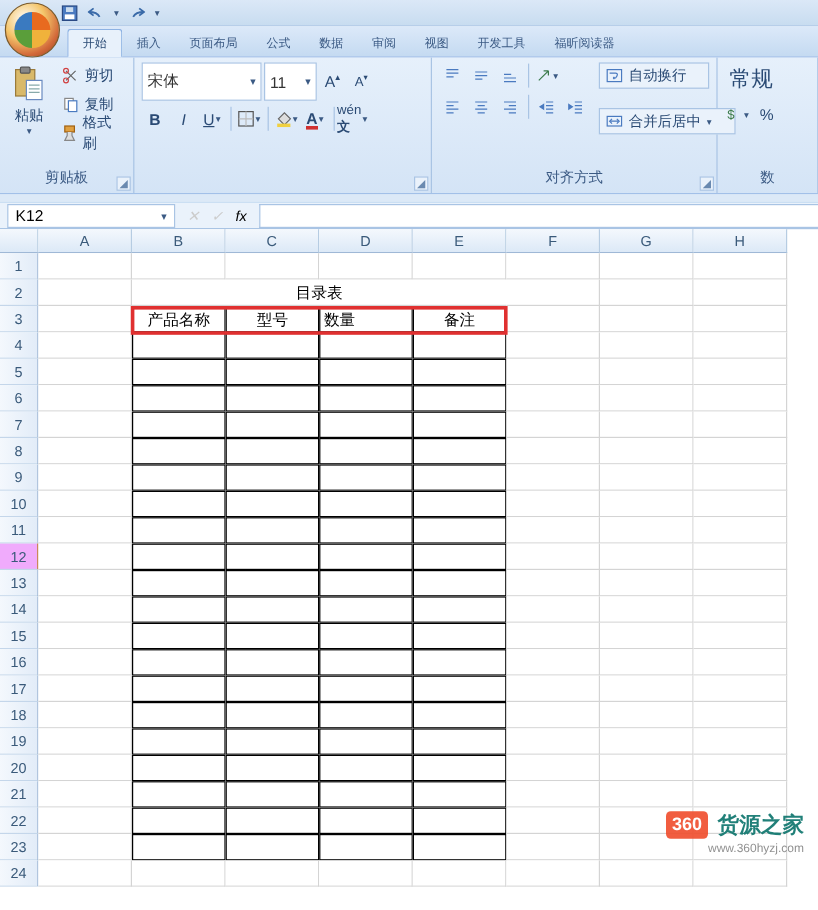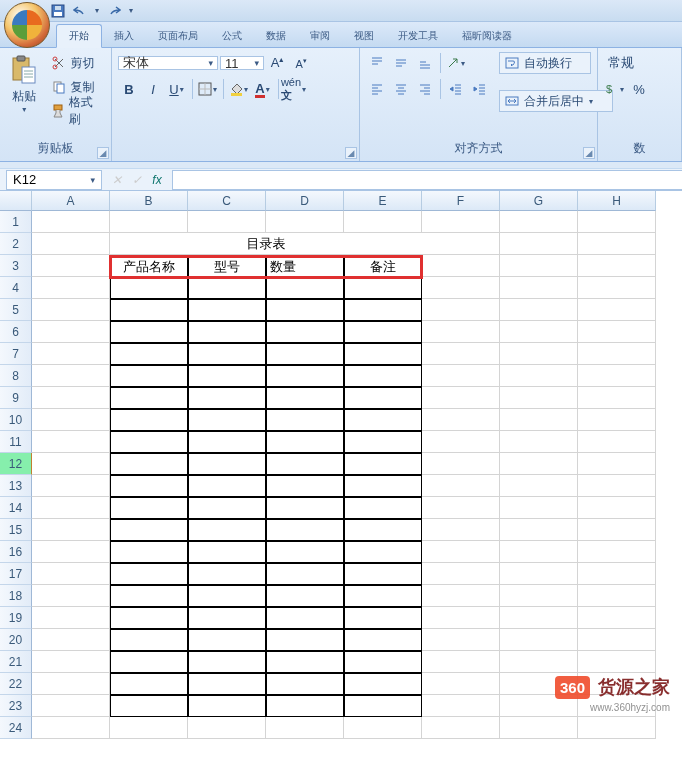--- a/index.html
+++ b/index.html
@@ -26,59 +26,59 @@
   .group-body { display: flex; gap: 4px; flex: 1; }
   
   .big-btn { width: 40px; display: flex; flex-direction: column; align-items: center; justify-content: flex-start; padding-top: 2px; color: #2a4a74; font-size: 12px;}
   .big-btn .bi { width: 32px; height: 32px; margin-bottom: 2px; display:flex;align-items:center;justify-content:center;}
   .mini-btn { display: flex; align-items: center; gap: 4px; padding: 2px 4px; color: #2a4a74; font-size: 12px; height: 22px;}
   .mini-btn .mi { width: 16px; height: 16px; display:inline-flex;align-items:center;justify-content:center;}
   
   .stack { display: flex; flex-direction: column; gap: 2px; }
   .row { display: flex; align-items: center; gap: 2px; }
   
-  .combo { background: #fff; border: 1px solid #a9c4e4; height: 14px; display: flex; align-items: center; padding: 0 4px; font-size: 13px; color: #333; }
+  .combo { background: #fff; border: 1px solid #a9c4e4; height: 32px; display: flex; align-items: center; padding: 0 4px; font-size: 13px; color: #333; }
   .combo .dd { margin-left: auto; color: #3b5a84; font-size: 9px; padding-left:4px;}
   
   .btn-square { width: 22px; height: 22px; border: 1px solid transparent; display: inline-flex; align-items: center; justify-content: center; font-size: 13px; color: #2a4a74; }
   .dd-arrow { font-size: 8px; color:#3b5a84; padding:0 1px;}
   
   .sep { width: 1px; height: 20px; background: #a9c4e4; margin: 0 2px; }
   
   
   .fxbar-wrap { border-bottom: 1px solid #a9c4e4; }
   .selectall-row { height: 6px; background: #dce9f7; }
   .fxbar { height: 22px; background: #eaf2fb; display: flex; align-items: center; border-top:1px solid #c4daf1;}
-  .namebox { width: 96px; background: #fff; border: 1px solid #a9c4e4; height: 20px; margin-left: 6px; display: flex; align-items: center; padding: 0 6px; font-size: 13px; justify-content: space-between;}
+  .namebox { width: 140px; background: #fff; border: 1px solid #a9c4e4; height: 20px; margin-left: 6px; display: flex; align-items: center; padding: 0 6px; font-size: 13px; justify-content: space-between;}
   .namebox .dd { color: #3b5a84; font-size: 9px;}
   .fx-btns { display: flex; align-items: center; gap: 2px; padding: 0 6px; }
-  .fx-btns span { width: 18px; text-align: center; color: #0f766e; font-size: 12px; font-style: italic;}
+  .fx-btns span { width: 18px; text-align: center; color: #000000; font-size: 12px; font-style: italic;}
   .fx-input { flex: 1; background: #fff; border: 1px solid #a9c4e4; border-right:none; height: 20px; padding: 0 6px; font-size: 13px; }
   
   
   .grid-wrap { position: relative; }
   .colhdrs { display: flex; height: 20px; }
   .colhdr, .corner { background: linear-gradient(#f4f8fd, #dce9f7); border-right: 1px solid #b6cce2; border-bottom: 1px solid #9fb8d6; text-align: center; font-size: 12px; color: #3a5a7a; line-height: 20px; }
   .corner { width: 32px; }
   .colhdr { width: 78px; }
   
   .gridrow { display: flex; height: 22px; }
   .rowhdr { width: 32px; background: linear-gradient(90deg, #f4f8fd, #e2ecf8); border-right: 1px solid #9fb8d6; border-bottom: 1px solid #c4d6ea; text-align: center; font-size: 12px; color: #3a5a7a; line-height: 22px; }
-  .rowhdr.active { background: #86efac; border-right-color: #c08030; }
+  .rowhdr.active { background: #f0abfc; border-right-color: #c08030; }
   .cell { width: 78px; border-right: 1px solid #d4d4d4; border-bottom: 1px solid #d4d4d4; font-size: 13px; padding: 0 3px; line-height: 22px; background: #fff; position: relative;}
   
   
   .tb-border-all { border: 1px solid #000 !important; }
   .tb-title { text-align: center; }
   .red-box { position: absolute; border: 3px solid #e03030; pointer-events: none; }
   
   
   .wm { position: absolute; right: 12px; bottom: 40px; display: flex; align-items: center; gap: 8px; opacity: .92;}
   .wm .badge { background: #f05030; color: #fff; font-weight: bold; font-size: 15px; padding: 3px 5px; border-radius: 4px;}
-  .wm .txt { color: #7f1d1d; font-size: 18px; font-weight: bold; }
+  .wm .txt { color: #0f766e; font-size: 18px; font-weight: bold; }
   .wm .sub { position:absolute; right:0; bottom:-14px; font-size:10px; color:#888;}
   
   svg { display:block; }
 </style>
 </head>
 <body>
 
 <div class="office-btn">
     <div class="office-inner"></div>
   </div>
@@ -327,21 +327,21 @@
         </div>
       </div>
     </div>
     <div class="group-label">对齐方式</div>
     <div class="group-corner">◢</div>
   </div>
 
   <div class="group" style="flex:1">
     <div class="group-body stack" style="gap:4px">
       <div class="row">
-          <span style="font-size:13px;color:#2a4a74;padding:2px 4px">常规</span>
+          <span style="font-size:18px;color:#2a4a74;padding:2px 4px">常规</span>
         </div>
       <div class="row">
         <span class="btn-square">
             <span>
               <svg width="14" height="14">
                 <text x="1" y="11" font-size="11" fill="#3a7a4a">$</text>
               </svg>
             </span>
             <span class="dd-arrow">▾</span>
           </span>

